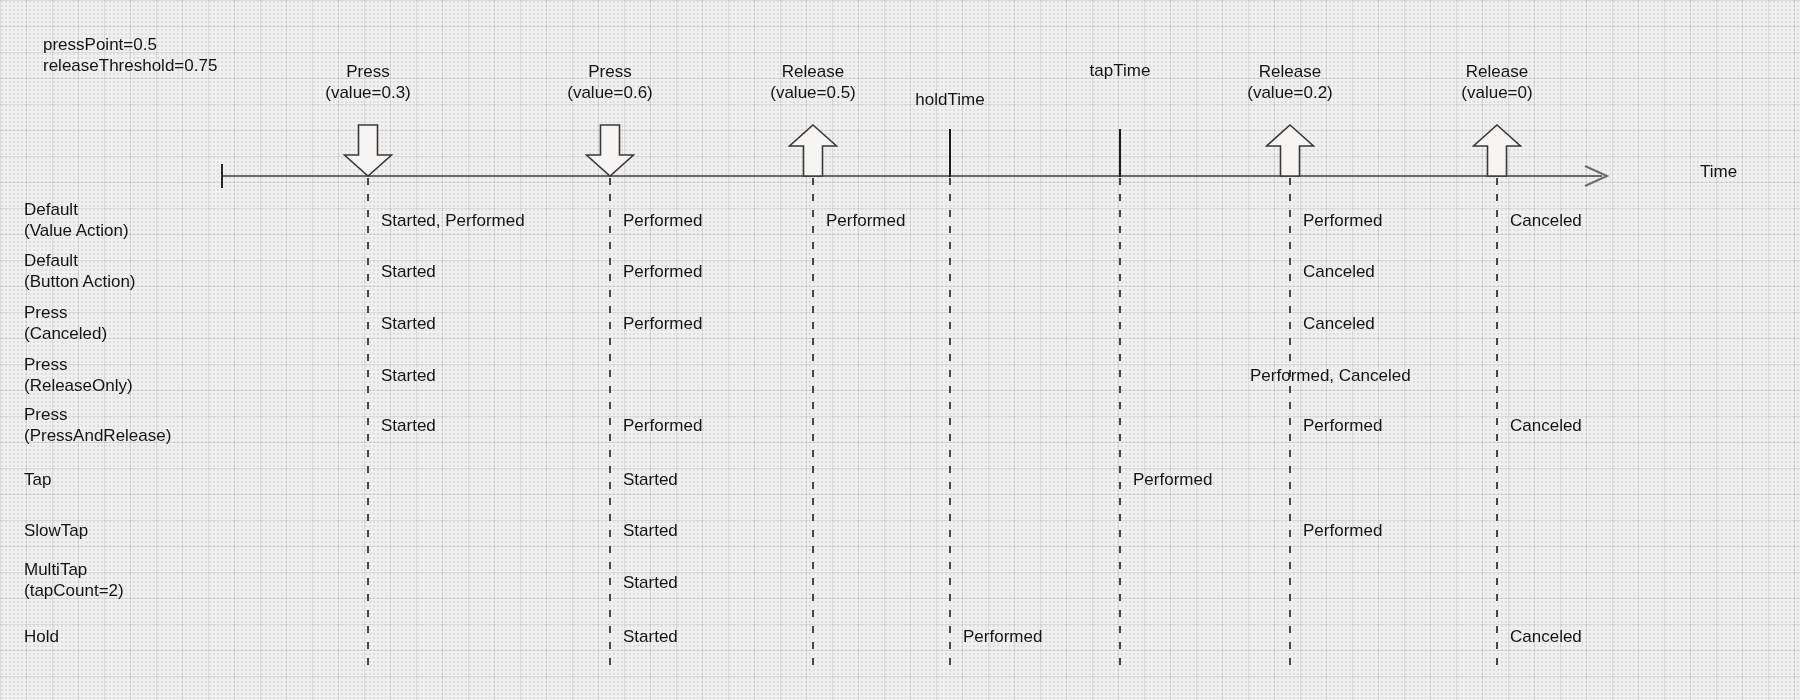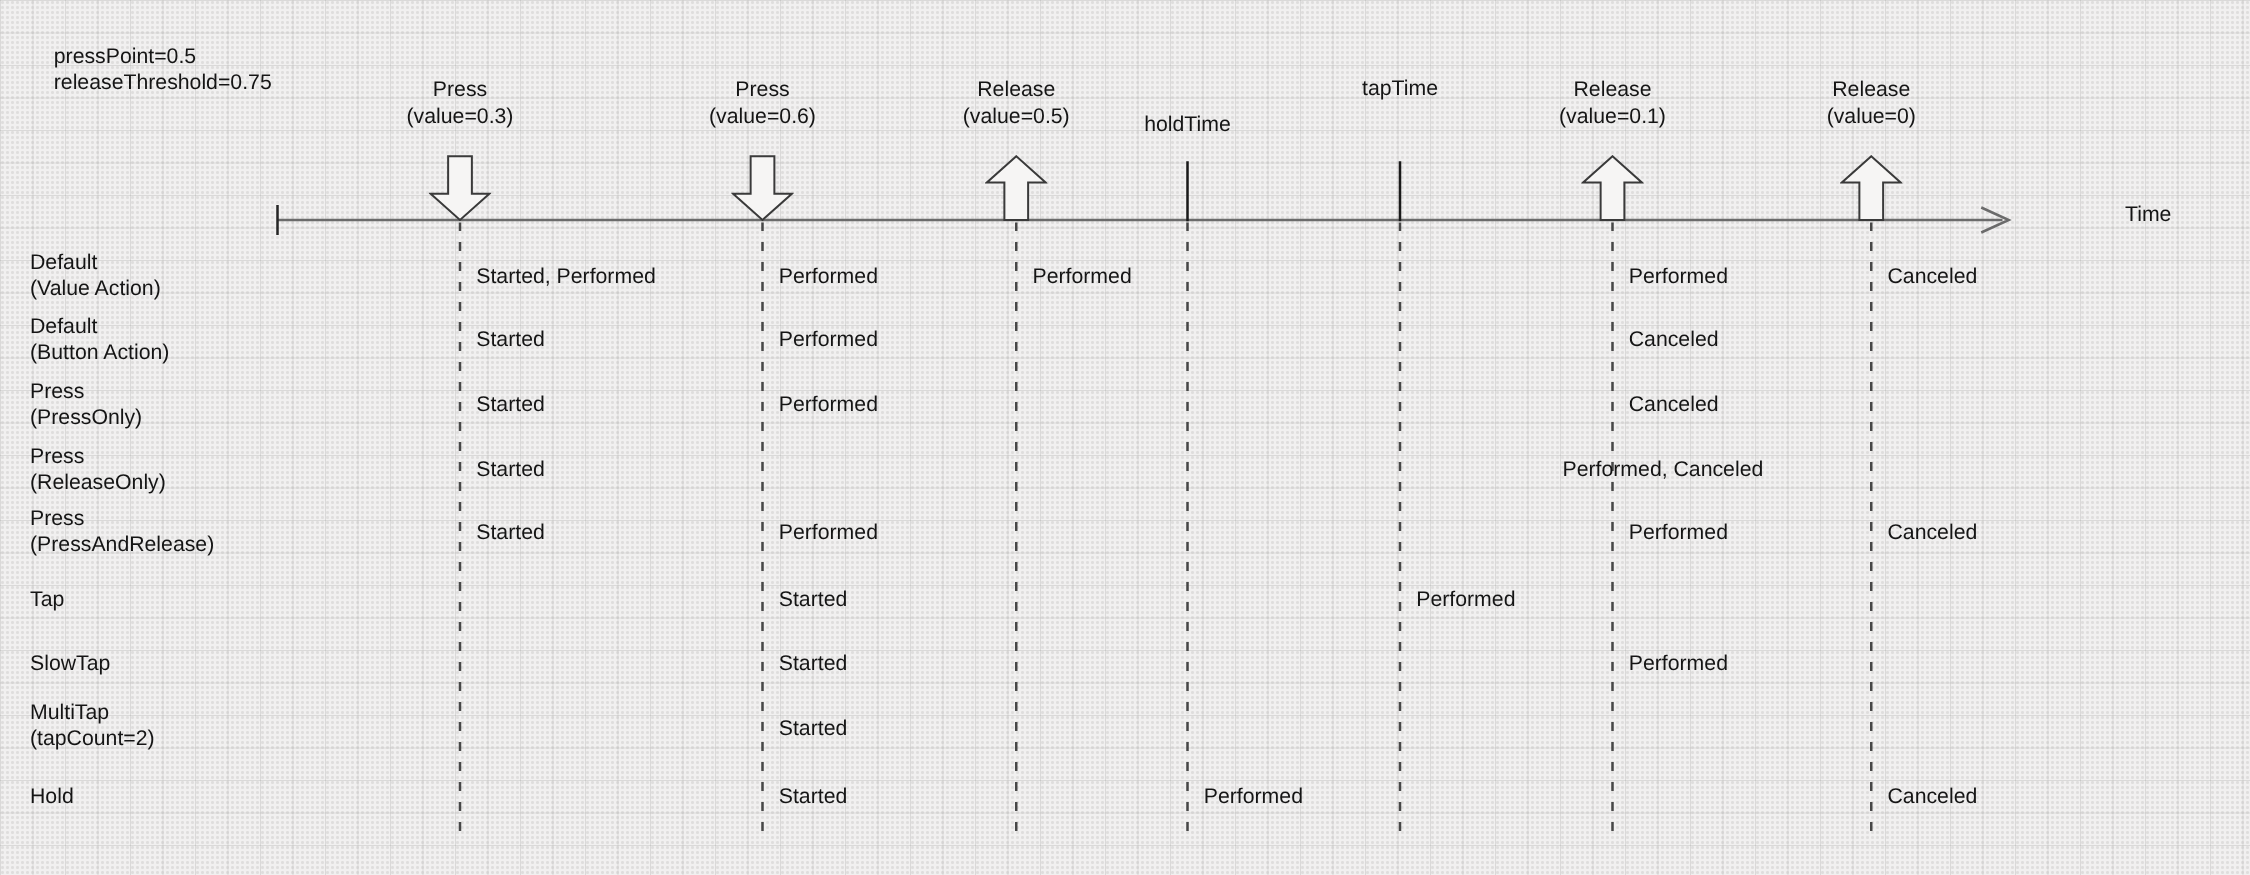--- a/index.html
+++ b/index.html
@@ -64,21 +64,21 @@
     <div>(value=0.5)</div>
   </div>
   <div class="evlbl" style="left:865px;top:89px">
     <div>holdTime</div>
   </div>
   <div class="evlbl" style="left:1035px;top:60px">
     <div>tapTime</div>
   </div>
   <div class="evlbl" style="left:1205px;top:61px">
     <div>Release</div>
-    <div>(value=0.1)</div>
+    <div>(value=0.2)</div>
   </div>
   <div class="evlbl" style="left:1412px;top:61px">
     <div>Release</div>
     <div>(value=0)</div>
   </div>
 
   <svg class="marker" style="left:343px;top:124px" width="50" height="53" viewBox="0 0 50 53">
     <path d="M15.5 1 H34.5 V31 H48.5 L25 52 L1.5 31 H15.5 Z"></path>
   </svg>
   <svg class="marker" style="left:585px;top:124px" width="50" height="53" viewBox="0 0 50 53">
@@ -107,21 +107,21 @@
   <div class="rowlbl" style="top:199px">
     <div>Default</div>
     <div>(Value Action)</div>
   </div>
   <div class="rowlbl" style="top:250px">
     <div>Default</div>
     <div>(Button Action)</div>
   </div>
   <div class="rowlbl" style="top:302px">
     <div>Press</div>
-    <div>(PressOnly)</div>
+    <div>(Canceled)</div>
   </div>
   <div class="rowlbl" style="top:354px">
     <div>Press</div>
     <div>(ReleaseOnly)</div>
   </div>
   <div class="rowlbl" style="top:404px">
     <div>Press</div>
     <div>(PressAndRelease)</div>
   </div>
   <div class="rowlbl" style="top:469px">

